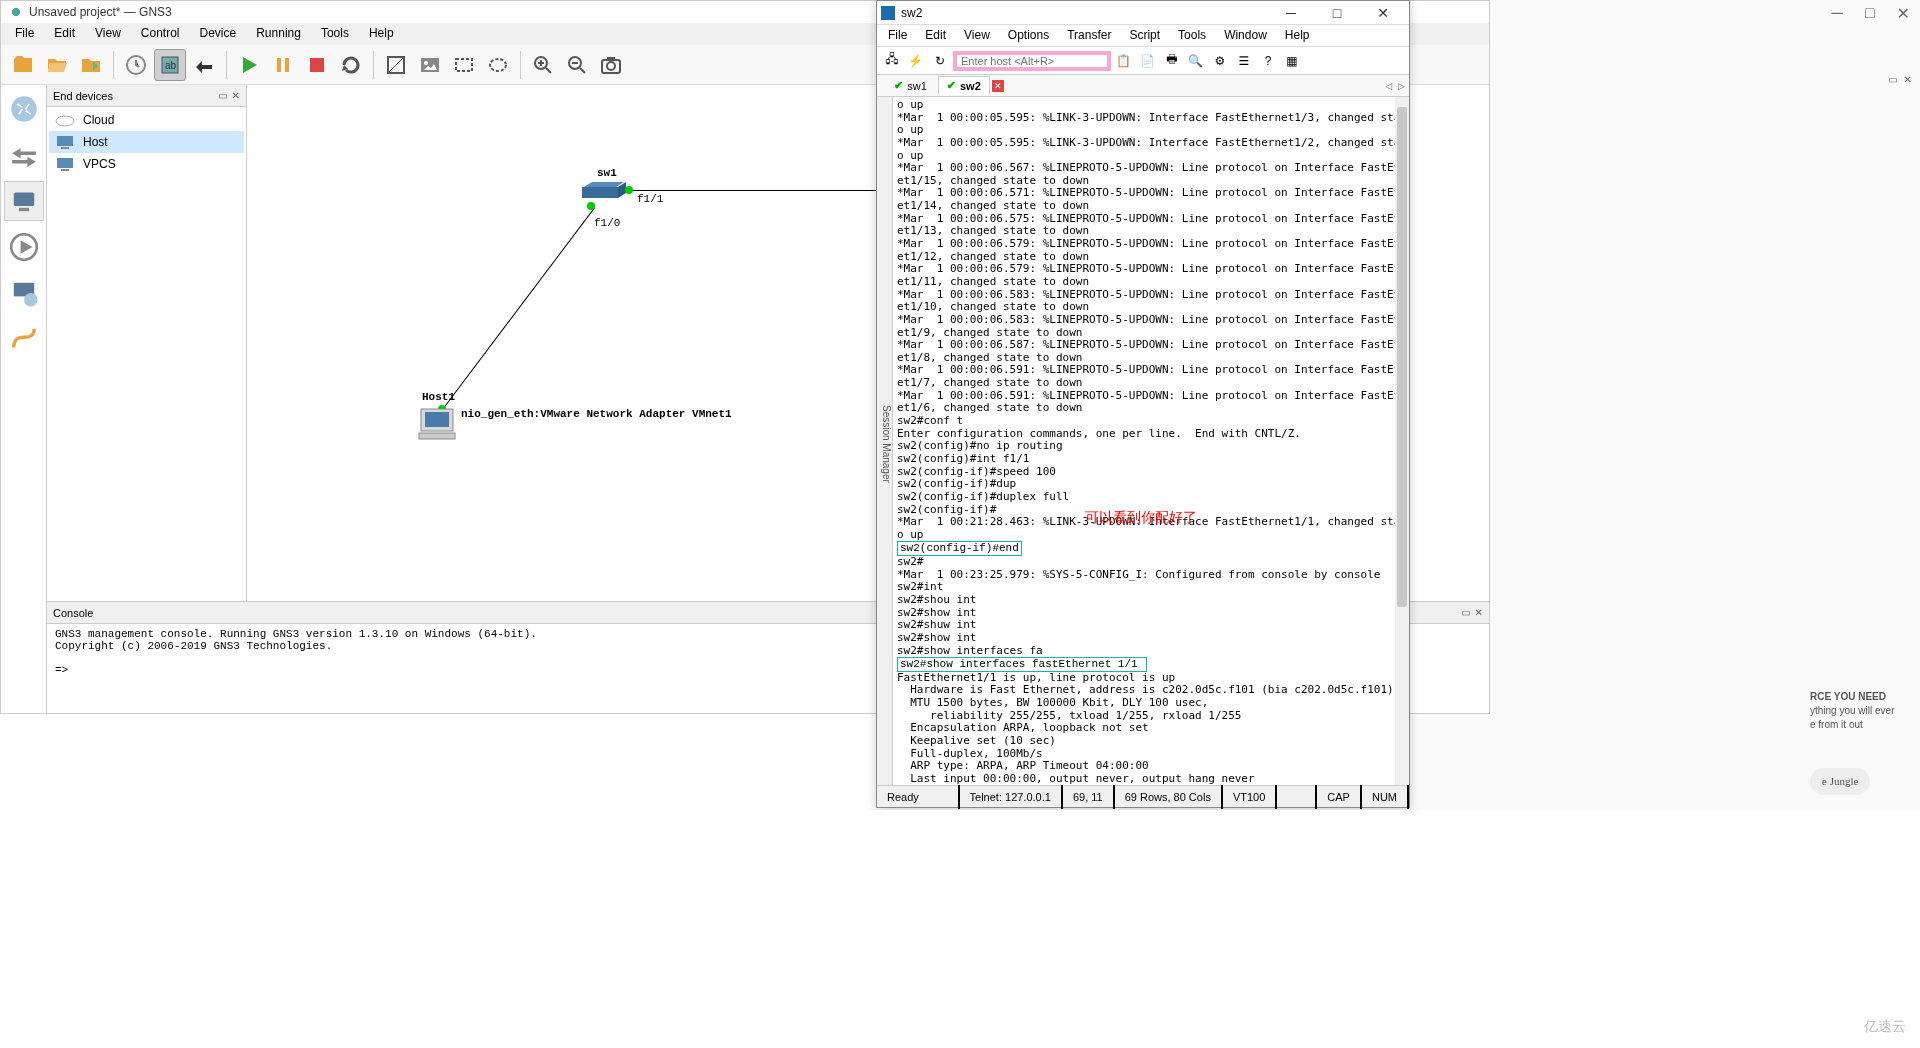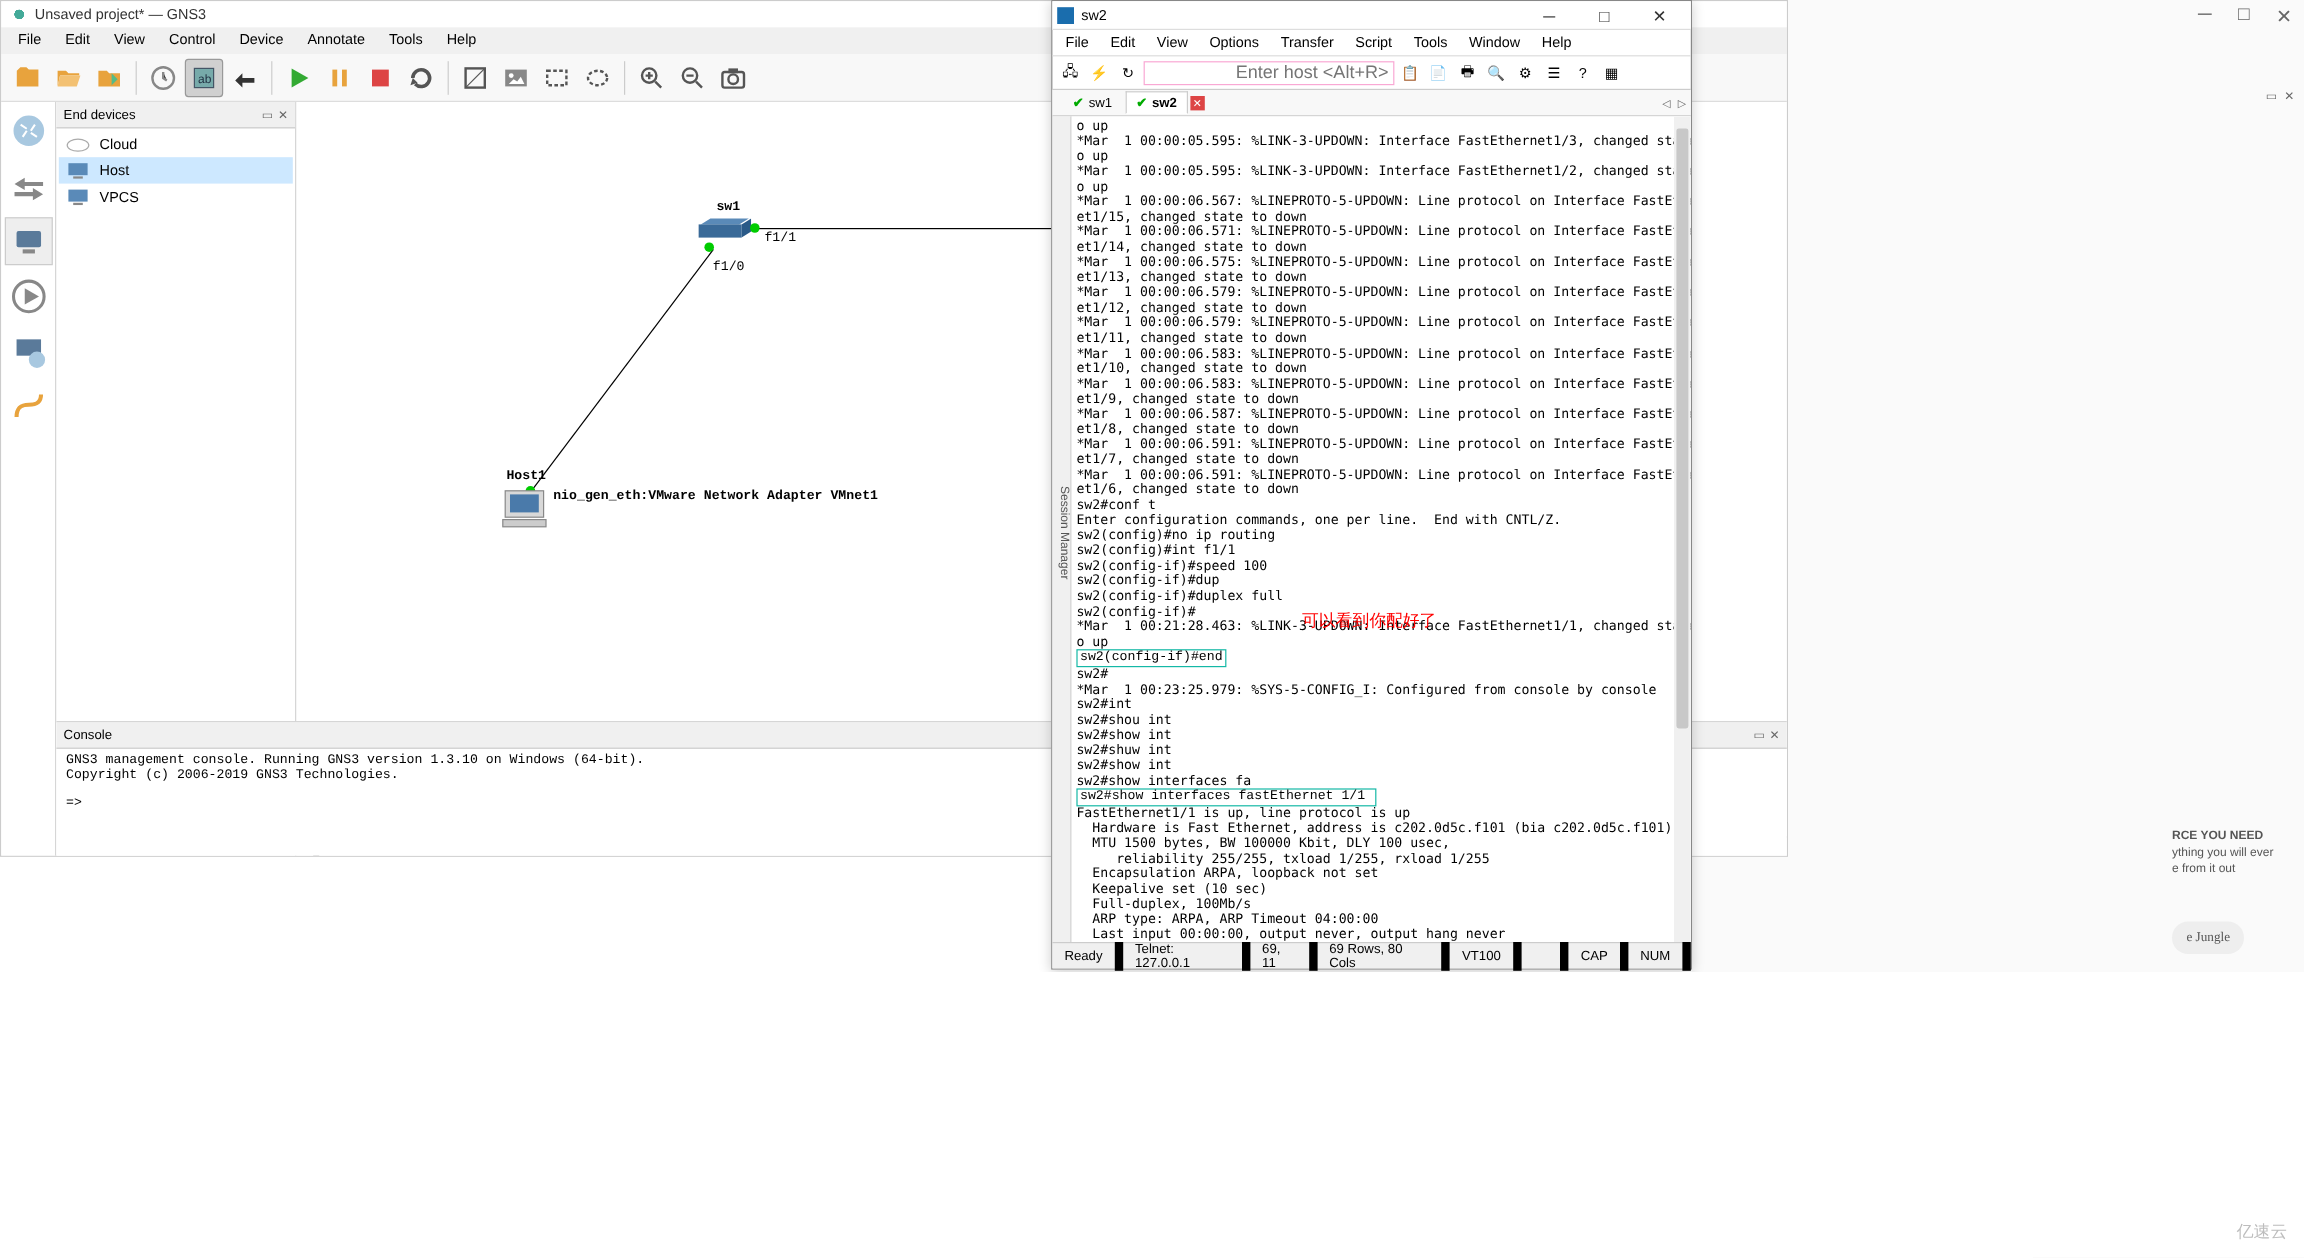--- a/index.html
+++ b/index.html
@@ -50,39 +50,39 @@
 .crt-titlebar { height: 24px; background: #fff; display: flex; align-items: center; justify-content: space-between; padding: 0 4px; border-bottom: 1px solid #ddd; }
 .crt-title-left { display: flex; align-items: center; gap: 6px; font-size: 12px; }
 .crt-title-icon { width: 14px; height: 14px; background: #1a6dad; display: inline-block; }
 .crt-win-btns { display: flex; gap: 2px; }
 .crt-win-btn { width: 44px; height: 20px; display: flex; align-items: center; justify-content: center; font-size: 14px; color: #333; }
 
 .crt-menubar { height: 22px; display: flex; padding: 0 2px; border-bottom: 1px solid #ddd; }
 .crt-menubar span { padding: 3px 9px; font-size: 12px; }
 .crt-toolbar { height: 28px; display: flex; align-items: center; gap: 2px; padding: 0 4px; border-bottom: 1px solid #ccc; }
 .crt-tb-btn { width: 22px; height: 22px; display: flex; align-items: center; justify-content: center; }
-.crt-host-input { flex: 0 0 120px; height: 20px; border: 1px solid #f9a8d4; font-size: 15px; padding: 0 4px; color: #888; text-align: right; }
+.crt-host-input { flex: 0 0 120px; height: 20px; border: 4px solid #f9a8d4; font-size: 11px; padding: 0 4px; color: #888; }
 
 .crt-tabs { height: 22px; display: flex; align-items: center; border-bottom: 1px solid #ccc; background: #f8f8f8; padding-left: 8px; gap: 2px; position: relative; }
 .crt-tab { padding: 2px 8px; font-size: 11px; display: flex; align-items: center; gap: 4px; border: 1px solid transparent; }
 .crt-tab.active { background: #fff; border: 1px solid #ccc; border-bottom-color: #fff; font-weight: bold; }
 .crt-tab .chk { color: #0a0; font-weight: bold; }
 .crt-tab-close { width: 12px; height: 12px; background: #d44; color: #fff; font-size: 9px; display: flex; align-items: center; justify-content: center; }
 .crt-tabs .arrows { position: absolute; right: 4px; display: flex; gap: 6px; font-size: 9px; color: #666; }
 
 .session-mgr { position: absolute; left: 0; top: 96px; width: 16px; bottom: 22px; background: #f0f0f0; border-right: 1px solid #ccc; writing-mode: vertical-rl; font-size: 10px; text-align: center; padding-top: 6px; color: #555; }
 
 .crt-terminal { position: absolute; left: 16px; right: 0; top: 96px; bottom: 22px; background: #fff; overflow: hidden; font-family: Consolas, "Courier New", monospace; font-size: 11px; line-height: 1.15; padding: 2px 4px; color: #000; }
 .crt-terminal .red-box { border: 1px solid #14b8a6; display: inline-block; padding: 0 2px; }
 .crt-terminal .red-text { color: #f00; font-family: "Microsoft YaHei", sans-serif; font-size: 14px; position: absolute; }
 .crt-scroll { position: absolute; right: 0; top: 0; bottom: 0; width: 14px; background: #f0f0f0; }
 .crt-scroll-thumb { position: absolute; left: 2px; right: 2px; top: 10px; height: 500px; background: #c8c8c8; border-radius: 2px; }
 
 .crt-status { position: absolute; left: 0; right: 0; bottom: 0; height: 22px; background: #f0f0f0; border-top: 1px solid #ccc; display: flex; align-items: center; font-size: 11px; }
-.crt-status > div { padding: 12px 10px; border-right: 7px solid #000000; height: 100%; display: flex; align-items: center; }
+.crt-status > div { padding: 12px 10px; border-right: 2px solid #000000; height: 100%; display: flex; align-items: center; }
 
 
 .bg-right { position: absolute; right: 0; top: 0; width: 510px; height: 820px; background: #fafafa; }
 .bg-win-btns { position: absolute; right: 10px; top: 4px; display: flex; gap: 22px; color: #666; font-size: 16px; }
 .bg-panel-hdr { position: absolute; right: 8px; top: 74px; font-size: 10px; color: #666; display: flex; gap: 6px; }
 
 .bottom-strip { position: absolute; left: 0; right: 0; bottom: 0; height: 238px; background: #fff; }
 .watermark { position: absolute; right: 14px; bottom: 12px; font-size: 14px; color: #bdbdbd; font-family: "Microsoft YaHei"; margin-top: 41px; }
 .side-widget { position: absolute; right: 0; top: 690px; width: 110px; font-size: 10px; color: #555; line-height: 1.4; }
 .pill-btn { display: inline-block; background: #eee; border-radius: 14px; padding: 6px 12px; font-size: 11px; margin-top: 36px; font-family: Liberation Serif, serif; }
@@ -108,21 +108,21 @@
   <div class="gns3-titlebar">
     <span class="icon-logo"></span>
     <span>Unsaved project* — GNS3</span>
   </div>
   <div class="gns3-menubar">
     <span>File</span>
     <span>Edit</span>
     <span>View</span>
     <span>Control</span>
     <span>Device</span>
-    <span>Annotate</span>
+    <span>Running</span>
     <span>Tools</span>
     <span>Help</span>
   </div>
   <div class="gns3-toolbar">
     <div class="tb-btn">
         <svg viewBox="0 0 24 24">
           <path fill="#e8a33d" d="M3 6l3-3h5l2 2h8v14H3z"></path>
         </svg>
       </div>
     <div class="tb-btn">

